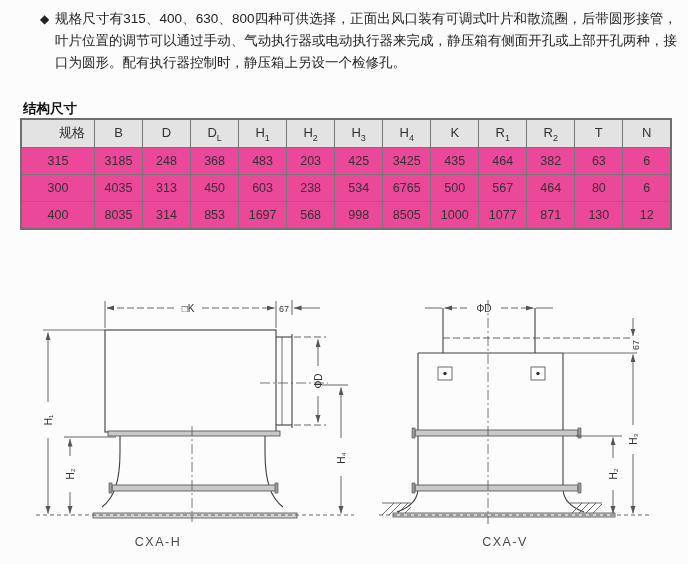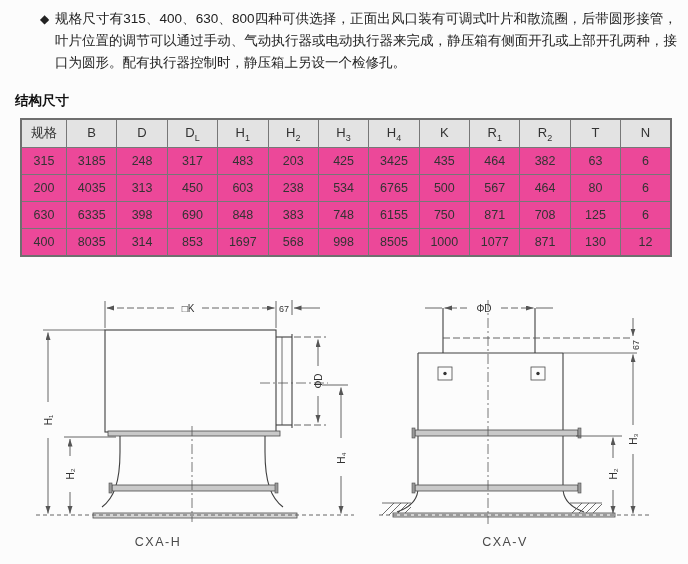--- a/index.html
+++ b/index.html
@@ -5,30 +5,30 @@
   html,body{margin:0;padding:0;}
   body{width:688px;height:564px;font-family:"Liberation Sans","DejaVu Sans",sans-serif;}
   .page{position:relative;width:688px;height:564px;background:#fcfcfc;overflow:hidden;}
 
   
   .intro{position:absolute;left:40px;top:8px;width:622px;font-size:13.5px;line-height:22px;
          color:#222;text-align:justify;padding-left:15px;}
   .intro .bullet{position:absolute;left:0;top:0;font-size:12px;color:#222;}
 
   
-  .section-title{position:absolute;left:15px;top:92px;font-size:13.5px;font-weight:bold;color:#111;margin:0;}
+  .section-title{position:absolute;left:15px;top:92px;font-size:13.5px;font-weight:bold;color:#111;margin:8px;}
 
   
   table.dims{position:absolute;left:20px;top:118px;width:652px;border-collapse:collapse;
              border:2px solid #6f6f6f;table-layout:fixed;}
   table.dims th,table.dims td{border:1px solid #777;text-align:center;vertical-align:middle;
              color:#333;padding:0;}
   table.dims th{background:#e3e3e3;height:27px;font-weight:normal;font-size:13px;}
   table.dims td{height:26px;font-size:12.5px;background:#ec4899;}
-  table.dims th:first-child{width:44px;}
+  table.dims th:first-child{width:44px;padding-left:28px;}
   table.dims sub{font-size:9px;}
 
   
   .drawings{position:absolute;left:0;top:288px;width:688px;height:270px;}
   svg{position:absolute;top:0;}
   svg text{font-family:"Liberation Sans","DejaVu Sans",sans-serif;fill:#333;}
   .obj{stroke:#3f3f3f;stroke-width:1.1;fill:none;}
   .obj-thin{stroke:#4a4a4a;stroke-width:0.8;fill:none;}
   .band{fill:#c9c9c9;stroke:#4a4a4a;stroke-width:0.8;}
   .plate{fill:#d4d4d4;stroke:#4a4a4a;stroke-width:0.8;}
@@ -69,59 +69,44 @@
           <th><span>R</span><sub>2</sub></th>
           <th><span>T</span><sub></sub></th>
           <th><span>N</span><sub></sub></th>
         </tr>
       </thead>
     <tbody>
         <tr>
           <td>315</td>
           <td>3185</td>
           <td>248</td>
-          <td>317</td>
+          <td>368</td>
           <td>483</td>
           <td>203</td>
           <td>425</td>
           <td>3425</td>
           <td>435</td>
           <td>464</td>
           <td>382</td>
           <td>63</td>
           <td>6</td>
         </tr>
         <tr>
-          <td>200</td>
+          <td>300</td>
           <td>4035</td>
           <td>313</td>
           <td>450</td>
           <td>603</td>
           <td>238</td>
           <td>534</td>
           <td>6765</td>
           <td>500</td>
           <td>567</td>
           <td>464</td>
           <td>80</td>
-          <td>6</td>
-        </tr>
-        <tr>
-          <td>630</td>
-          <td>6335</td>
-          <td>398</td>
-          <td>690</td>
-          <td>848</td>
-          <td>383</td>
-          <td>748</td>
-          <td>6155</td>
-          <td>750</td>
-          <td>871</td>
-          <td>708</td>
-          <td>125</td>
           <td>6</td>
         </tr>
         <tr>
           <td>400</td>
           <td>8035</td>
           <td>314</td>
           <td>853</td>
           <td>1697</td>
           <td>568</td>
           <td>998</td>

